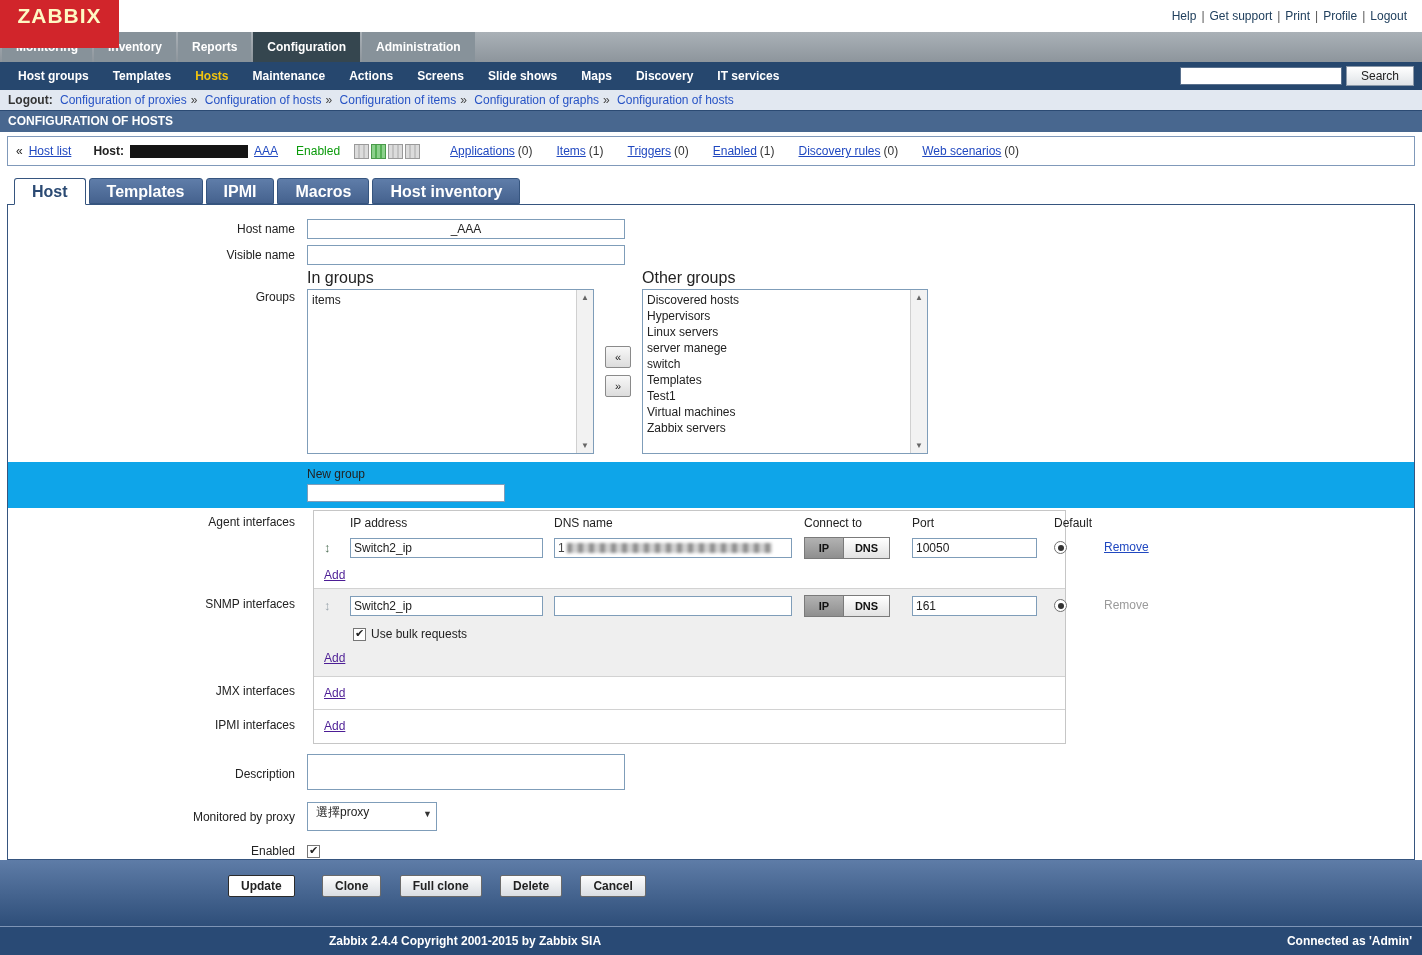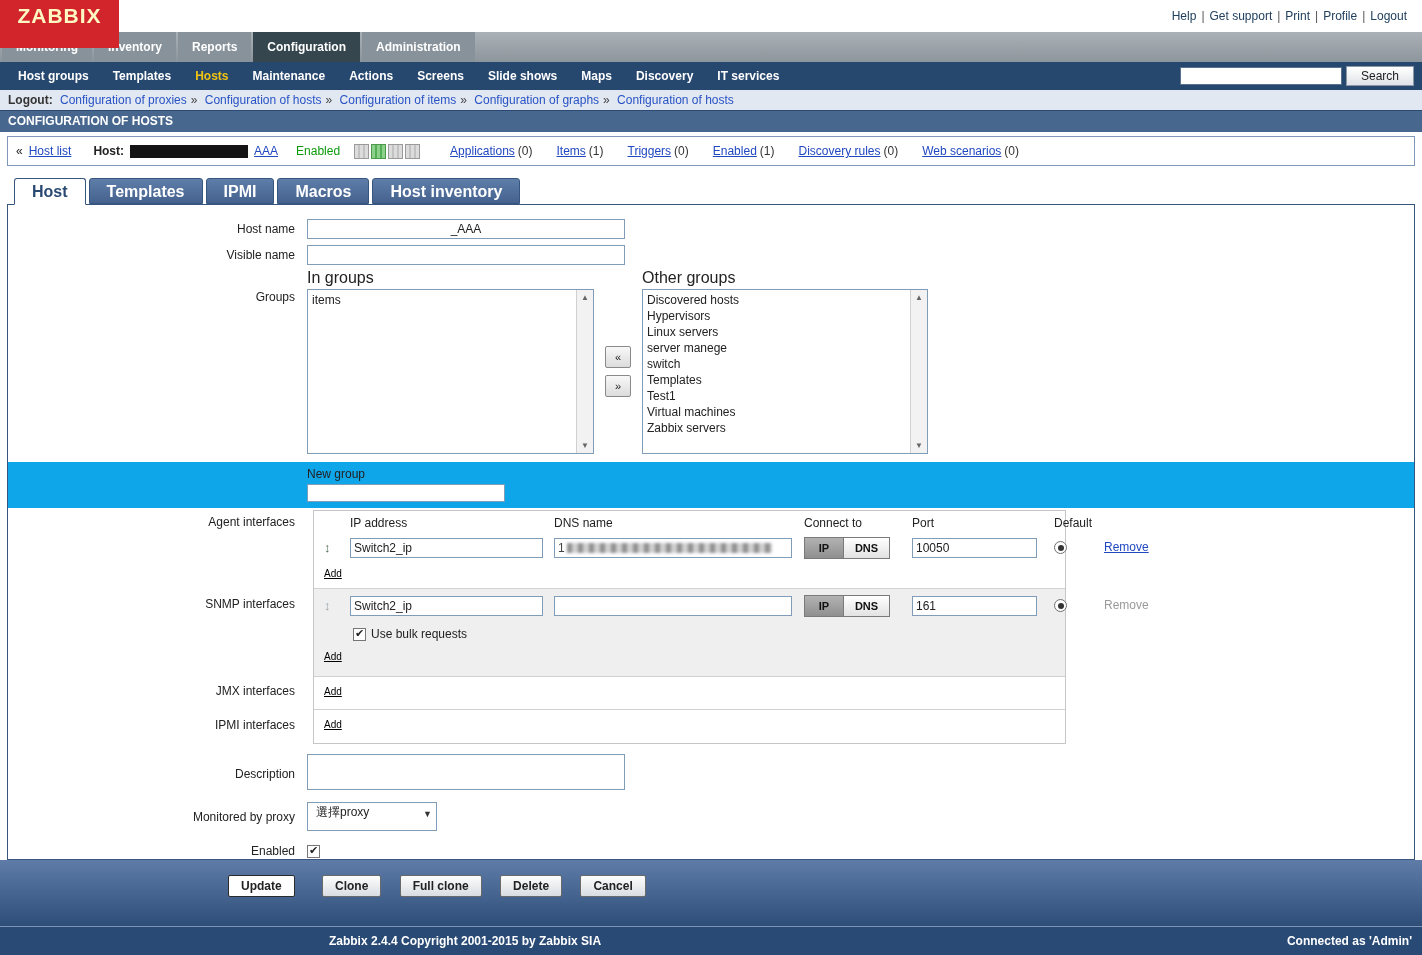--- a/index.html
+++ b/index.html
@@ -81,21 +81,21 @@
   .handle.light{color:#9aa5ad;}
   .ifinput{position:absolute;border:1px solid #7f9db9;height:20px;font-size:12px;font-family:inherit;padding:0 3px;color:#222;background:#fff;}
   .fakeinput{position:absolute;border:1px solid #7f9db9;height:20px;background:#fff;display:flex;align-items:center;padding:0 3px;overflow:hidden;font-size:12px;color:#444;}
   .blurbar{display:inline-block;width:205px;height:10px;margin-left:2px;background:repeating-linear-gradient(90deg,#8f8f8f 0 5px,#cfcfcf 5px 11px);filter:blur(1.4px);}
   .toggle{position:absolute;display:flex;}
   .tbtn{width:40px;height:22px;font-size:11px;font-weight:bold;text-align:center;line-height:21px;border:1px solid #7a7a7a;cursor:pointer;color:#111;}
   .tbtn.on{background:linear-gradient(#b2b2b2,#8f8f8f);}
   .tbtn.off{background:linear-gradient(#ffffff,#e2e2e2);border-left:none;width:46px;}
   .radio{position:absolute;width:13px;height:13px;border:1px solid #707070;border-radius:50%;background:#fff;display:flex;align-items:center;justify-content:center;cursor:pointer;}
   .radio .dot{width:6px;height:6px;border-radius:50%;background:#333;}
-  .addlnk{position:absolute;left:10px;font-size:10px;color:#000000;text-decoration:underline;}
+  .addlnk{position:absolute;left:10px;font-size:12px;color:#4c1d95;text-decoration:underline;}
   .rmv{position:absolute;left:1096px;font-size:12px;}
   .rmv.on{color:#2048c0;text-decoration:underline;cursor:pointer;}
   .rmv.off{color:#9a9a9a;text-decoration:none;}
   .checkbox{width:13px;height:13px;border:1px solid #767676;background:#fff;display:inline-block;position:relative;cursor:pointer;vertical-align:middle;}
   .checkbox .tick{position:absolute;left:1px;top:-2px;font-size:11px;color:#222;}
   .bulkrow{position:absolute;left:39px;display:flex;align-items:center;gap:5px;font-size:12px;color:#222;}
   
   .desc{width:318px;height:36px;border:1px solid #7f9db9;font-size:12px;font-family:inherit;resize:none;padding:2px 3px;}
   .selectbox{width:130px;height:29px;border:1px solid #7f9db9;position:relative;font-size:12px;line-height:18px;padding:0 18px 0 8px;background:#fff;cursor:pointer;color:#222;}
   .selarrow{position:absolute;right:4px;top:2px;font-size:9px;color:#333;}

